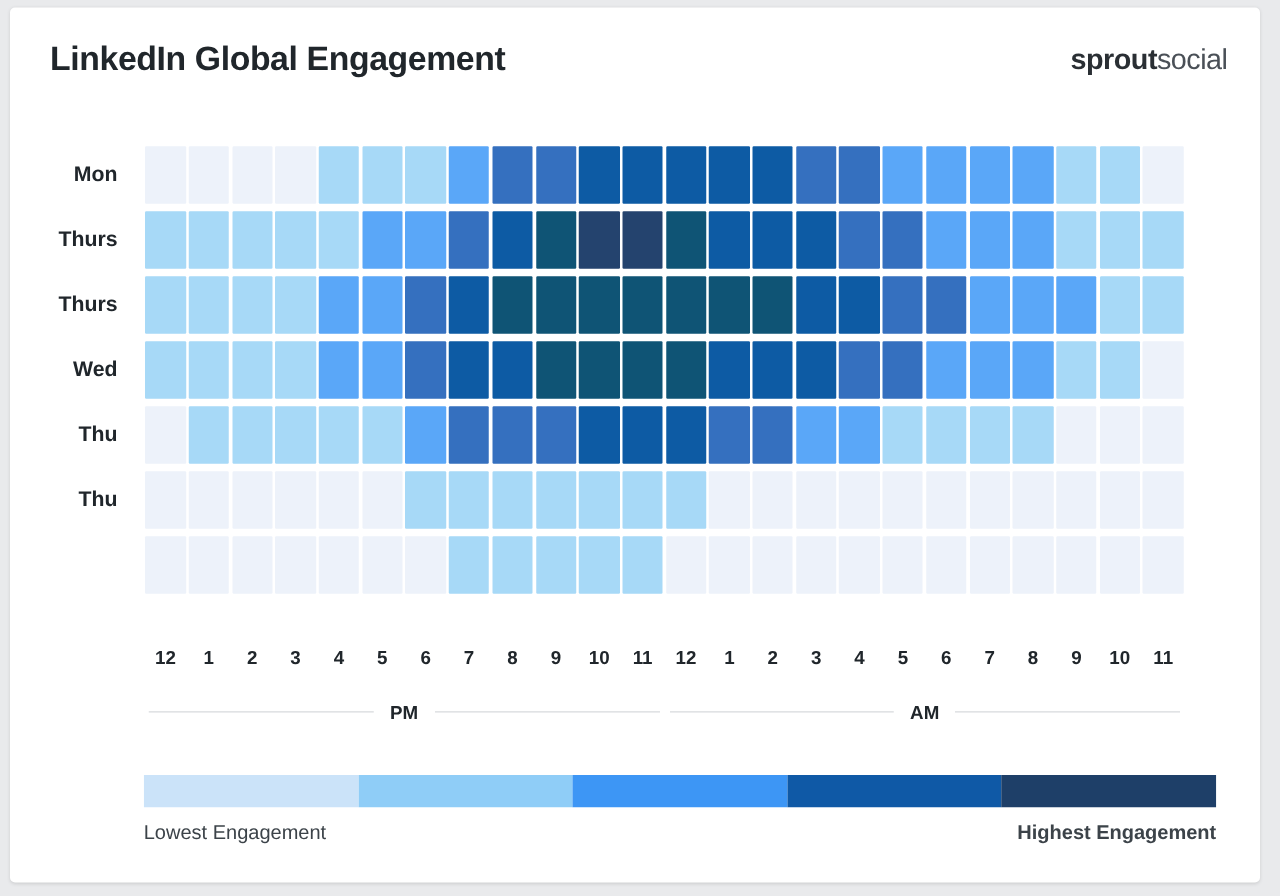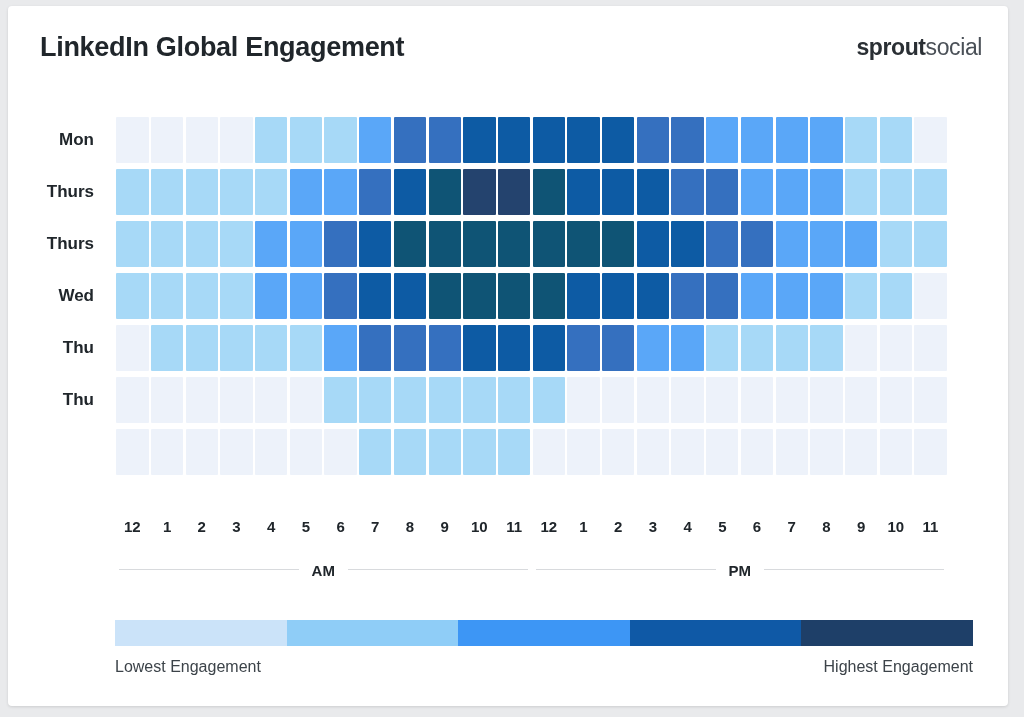--- a/index.html
+++ b/index.html
@@ -127,21 +127,21 @@
     position:absolute;
     left:107px; top:652px;
     width:858px; height:26px;
   }
   #legendlabels .low{
     position:absolute; left:0; top:0;
     font-size:16px; color:#3c4349;
   }
   #legendlabels .high{
     position:absolute; right:0; top:0;
-    font-size:16px; color:#3c4349;
+    font-size:16px; color:#3c4349;font-weight:bold;
   }
 </style>
 </head>
 <body>
 
 <div id="card">
 
   <div id="header">
     <div id="title">LinkedIn Global Engagement</div>
     <div id="logo"><span class="sprout">sprout</span><span class="social">social</span></div>
@@ -364,25 +364,25 @@
       <div class="hr">7</div>
       <div class="hr">8</div>
       <div class="hr">9</div>
       <div class="hr">10</div>
       <div class="hr">11</div>
     </div>
 
   <div id="ampm">
     <div class="ampm-half">
       <div class="line"></div>
-      <div class="lbl">AM</div>
+      <div class="lbl">PM</div>
     </div>
     <div class="ampm-half">
       <div class="line"></div>
-      <div class="lbl">PM</div>
+      <div class="lbl">AM</div>
     </div>
   </div>
 
   <div id="legendbar">
       <div class="swatch" style="background: rgb(203, 227, 249);"></div>
       <div class="swatch" style="background: rgb(143, 205, 247);"></div>
       <div class="swatch" style="background: rgb(61, 150, 245);"></div>
       <div class="swatch" style="background: rgb(15, 89, 166);"></div>
       <div class="swatch" style="background: rgb(30, 63, 104);"></div>
     </div>

